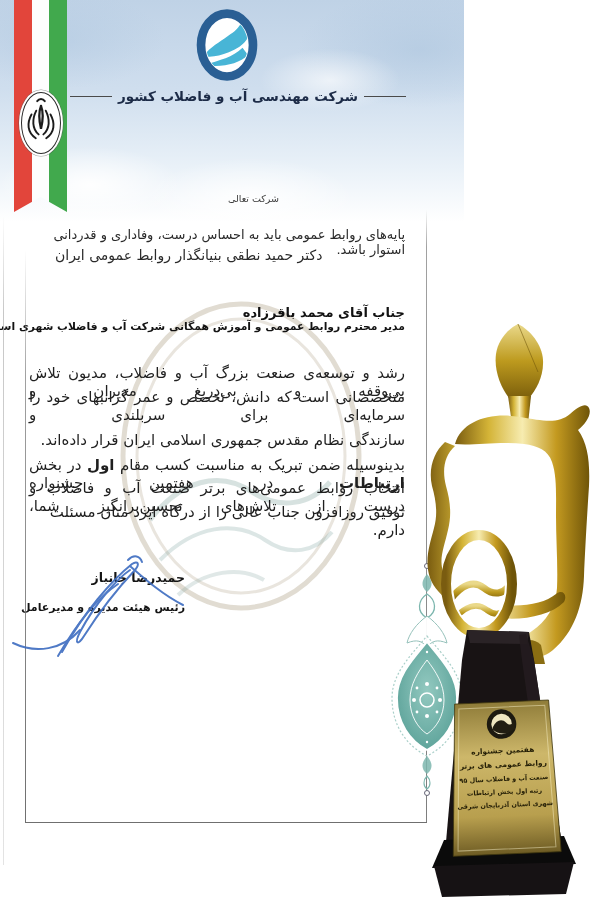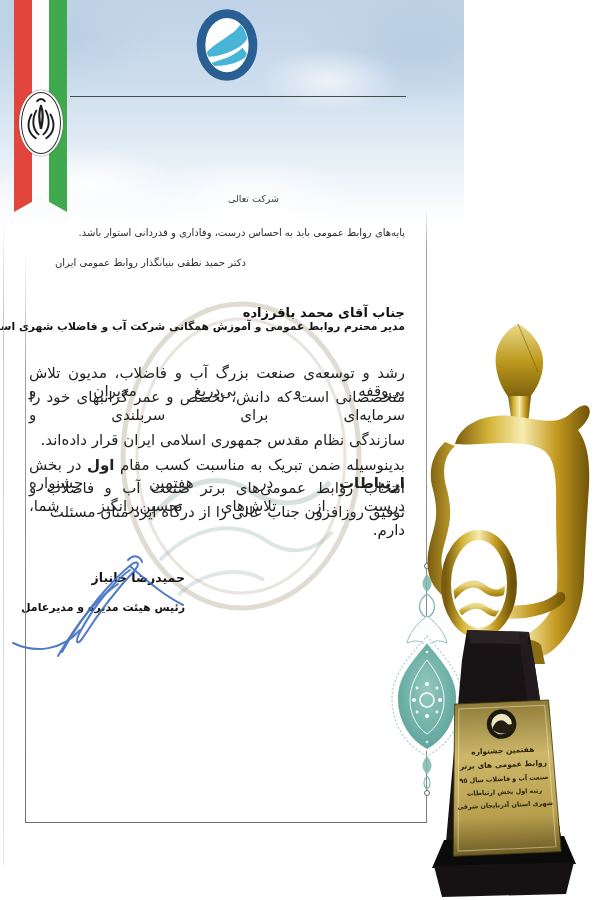--- a/index.html
+++ b/index.html
@@ -30,22 +30,22 @@
     align-items:center;direction:rtl;}
   .orgrow .txt{font-size:13.5px;font-weight:bold;color:#1c2b47;white-space:nowrap;padding:0 6px;}
   .orgrow .rule{height:0;border-top:1.4px solid #4a4a4a;}
   .rule-r{width:42px;} .rule-l{width:200px;flex:1;}
   .besmele{position:absolute;left:228px;top:193px;font-size:9.5px;color:#3c3c3c;direction:rtl;}
   
   .tl{position:absolute;direction:rtl;color:#1f1f1f;}
   .ra{text-align:right;}
   .jl{text-align:justify;text-align-last:justify;}
   .b{font-weight:bold;}
-  .quote{left:29px;top:227px;width:376px;font-size:10px;text-align:right;color:#2a2a2a;}
-  .attrib{left:55px;top:247px;font-size:10px;white-space:nowrap;color:#2a2a2a;margin-top:10px;}
+  .quote{left:29px;top:227px;width:376px;font-size:13px;text-align:right;color:#2a2a2a;}
+  .attrib{left:55px;top:247px;font-size:14px;white-space:nowrap;color:#2a2a2a;}
   .rcpt1{left:29px;top:289px;width:376px;font-size:13px;font-weight:bold;color:#121212;margin-top:16px;}
   .rcpt2{left:29px;top:320px;width:376px;font-size:10.8px;font-weight:bold;color:#121212;white-space:nowrap;}
   .bodyline{left:29px;top:0;width:376px;font-size:15px;}
   .sig-name{left:35px;top:570px;width:150px;font-size:12.5px;font-weight:bold;color:#141414;text-align:right;}
   .sig-title{left:35px;top:601px;width:150px;font-size:11px;font-weight:bold;color:#141414;text-align:right;white-space:nowrap;}
   
   .fr{position:absolute;background:#8a8a8a;z-index:2;}
   .fr-right{left:426px;top:210px;width:1px;height:612px;
     background:linear-gradient(180deg,rgba(130,130,130,0) 0%,rgba(130,130,130,.75) 6%,#7e7e7e 100%);}
   .fr-left{left:25px;top:250px;width:1.2px;height:572px;
@@ -98,20 +98,21 @@
         </clipPath>
       <g clip-path="url(#lgclip)" fill="#48b5d6">
         <path d="M-26,12 C-16,0 -6,-4 4,-12 C10,-16 15,-22 17,-27 L26,-15 C22,-2 12,4 2,8 C-8,12 -18,14 -26,12 Z"></path>
         <path d="M-25,22 C-10,17 6,14 17,3 L23,11 C13,21 -6,25 -25,22 Z"></path>
       </g>
     </svg>
   </div>
 
   <div class="orgrow">
     <div class="rule rule-r"></div>
+    <div class="txt">شرکت مهندسی آب و فاضلاب کشور</div>
     <div class="rule rule-l"></div>
   </div>
 
   <div class="besmele">شرکت تعالی</div>
 
   <div class="ltr-text">
     <div class="tl quote">پایه‌های روابط عمومی باید به احساس درست، وفاداری و قدردانی استوار باشد.</div>
     <div class="tl attrib">دکتر حمید نطقی بنیانگذار روابط عمومی ایران</div>
     <div class="tl rcpt1">جناب آقای محمد باقرزاده</div>
     <div class="tl rcpt2">مدیر محترم روابط عمومی و آموزش همگانی شرکت آب و فاضلاب شهری استان آذربایجان شرقی</div>

